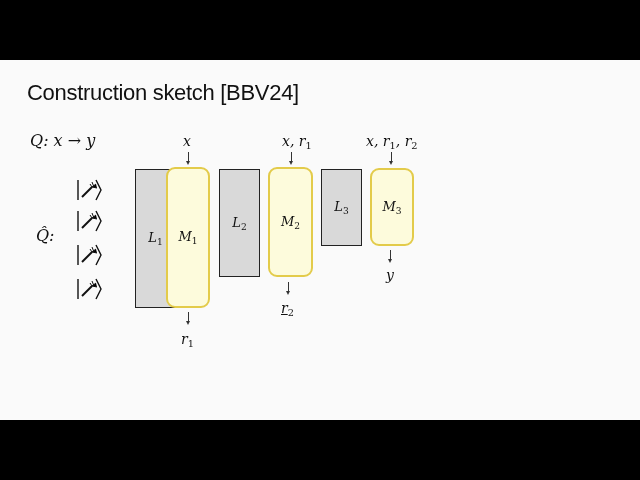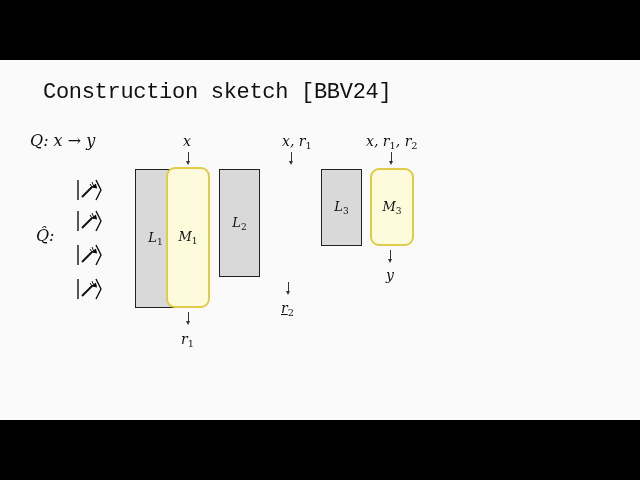--- a/index.html
+++ b/index.html
@@ -1,18 +1,18 @@
 <!DOCTYPE html>
 <html><head>
 <meta charset="utf-8">
 <style>
   html, body { margin:0; padding:0; }
   body { width:640px; height:480px; background:#000; position:relative; overflow:hidden; }
   .slide { position:absolute; left:0; top:60px; width:640px; height:360px; background:#fafafa; }
-  .title { position:absolute; left:43px; top:20px; font-family:Liberation Mono, monospace; font-size:22px; color:#111; letter-spacing:-0.3px; }
+  .title { position:absolute; left:27px; top:20px; font-family:Liberation Sans, sans-serif; font-size:22px; color:#111; letter-spacing:-0.3px; }
   .math { position:absolute; font-family:"DejaVu Serif", serif; font-style:italic; color:#111; white-space:nowrap; }
   .sub { font-style:normal; font-size:0.7em; vertical-align:-0.3em; }
   .box { position:absolute; display:flex; align-items:center; justify-content:center; box-sizing:border-box; }
   .lbox { background:#d9d9d9; border:1px solid #222; }
   .mbox { background:#fdfbdc; border:2px solid #e3cb4a; border-radius:9px;text-align:right; }
   .boxlabel { font-family:"DejaVu Serif", serif; font-style:italic; font-size:13px; color:#111; }
   .arrow { position:absolute; width:1px; background:#333; }
   .arrow::after { content:""; position:absolute; left:-2px; bottom:-3px; border-left:2.5px solid transparent; border-right:2.5px solid transparent; border-top:4px solid #333; }
   .ket { position:absolute; font-family:"DejaVu Sans", sans-serif; font-size:16px; color:#111; }
   .ket svg { display:block; }
@@ -73,20 +73,23 @@
   </div>
   <div class="arrow" style="left:188px; top:252px; height:10px;"></div>
   <div class="math" style="left:181px; top:271px; font-size:14px;"><span>r</span><span class="sub">1</span></div>
 
   <div class="box lbox" style="left:219px; top:109px; width:41px; height:108px;">
     <span class="boxlabel"><span>L</span><span class="sub">2</span></span>
   </div>
 
   <div class="math" style="left:282px; top:73px; font-size:14px;"><span>x, r</span><span class="sub">1</span></div>
   <div class="arrow" style="left:291px; top:92px; height:10px;"></div>
+  <div class="box mbox" style="left:268px; top:107px; width:45px; height:110px;">
+    <span class="boxlabel"><span>M</span><span class="sub">2</span></span>
+  </div>
   <div class="arrow" style="left:288px; top:222px; height:10px;"></div>
   <div class="math" style="left:281px; top:240px; font-size:14px;text-decoration:underline;"><span>r</span><span class="sub">2</span></div>
 
   <div class="box lbox" style="left:321px; top:109px; width:41px; height:77px;">
     <span class="boxlabel"><span>L</span><span class="sub">3</span></span>
   </div>
 
   <div class="math" style="left:366px; top:73px; font-size:14px;"><span>x, r</span><span class="sub">1</span><span>, r</span><span class="sub">2</span></div>
   <div class="arrow" style="left:391px; top:92px; height:10px;"></div>
   <div class="box mbox" style="left:370px; top:108px; width:44px; height:78px;">

